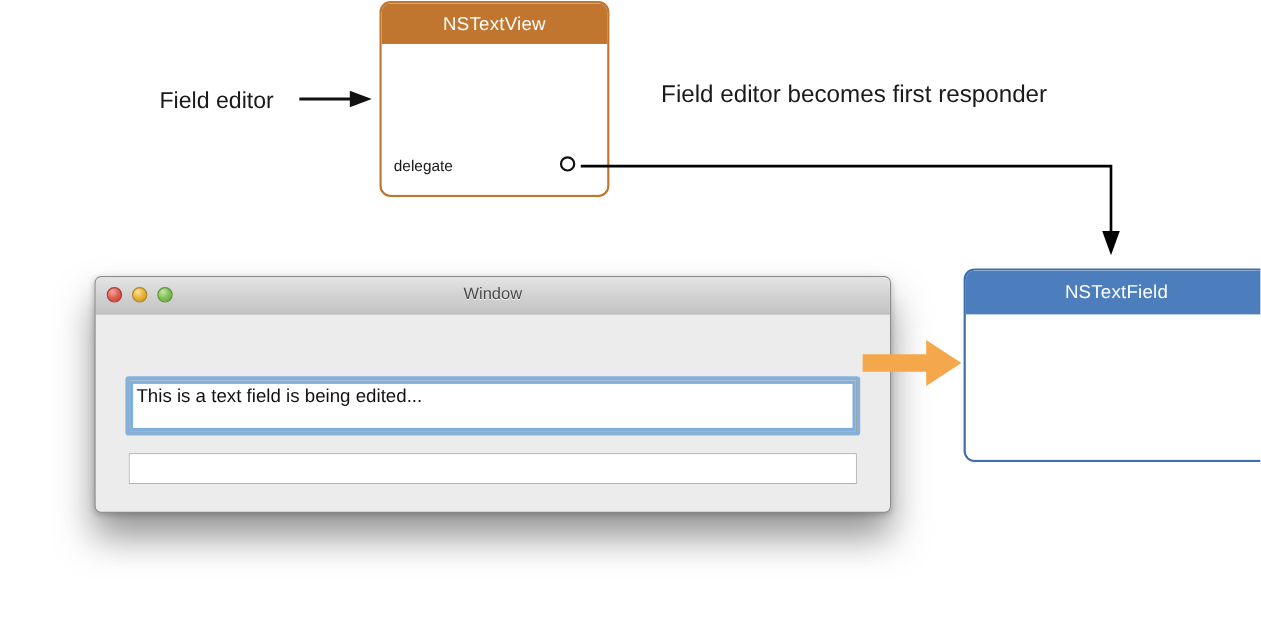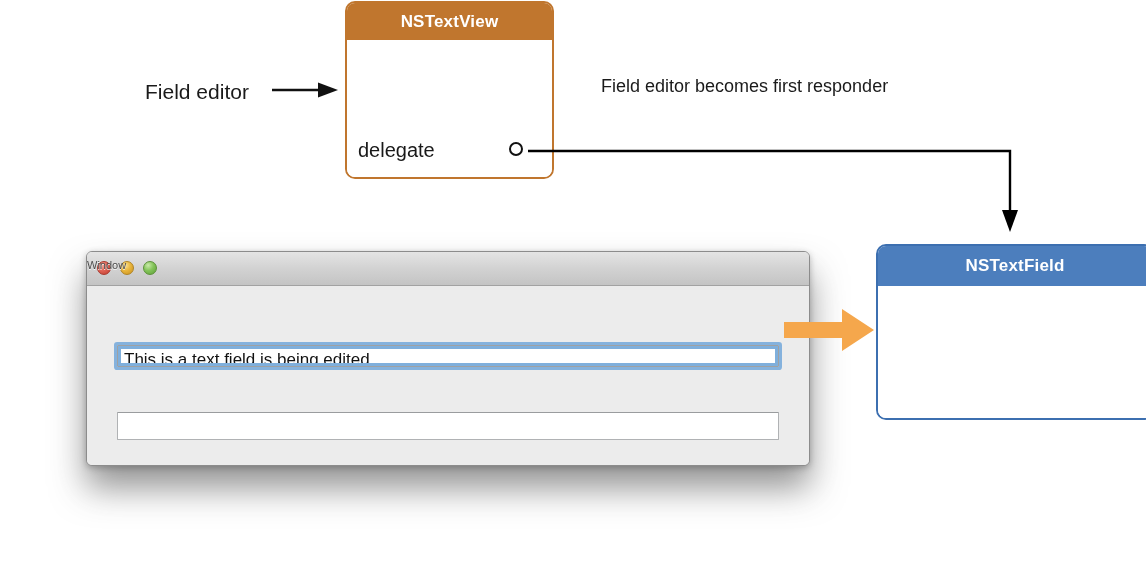--- a/index.html
+++ b/index.html
@@ -25,21 +25,21 @@
     box-sizing: border-box;
     background: #ffffff;
     border-radius: 9px;
     overflow: hidden;
   }
   .obj-header {
     box-sizing: border-box;
     width: 100%;
     text-align: center;
     color: #ffffff;
-    font-weight: bold;
+    font-weight: normal;
     letter-spacing: 0.2px;
   }
   .obj-body {
     position: relative;
     width: 100%;
     background: #ffffff;
   }
 
   
   #textview-box {
@@ -62,21 +62,21 @@
     position: absolute;
     left: 0;
     right: 0;
     bottom: 16px;
     height: 22px;
   }
   .outlet-label {
     position: absolute;
     left: 11px;
     top: 0;
-    font-size: 20px;
+    font-size: 14px;
     color: #191919;
     line-height: 22px;
   }
   .outlet-dot {
     position: absolute;
     left: 162px;
     top: 3px;
     width: 14px;
     height: 14px;
     border-radius: 50%;
@@ -118,21 +118,21 @@
     width: 66px;
     height: 24px;
   }
 
   
   #annotation-text {
     position: absolute;
     left: 601px;
     top: 73px;
     width: 420px;
-    font-size: 18px;
+    font-size: 22px;
     line-height: 26px;
     color: #1a1a1a;
   }
   #annotation-text div { white-space: nowrap; }
 
   
   #delegate-connector {
     position: absolute;
     left: 520px;
     top: 140px;
@@ -157,21 +157,22 @@
   #mac-titlebar {
     position: relative;
     height: 33px;
     background: linear-gradient(to bottom, #e4e4e4 0%, #d2d2d2 50%, #c4c4c4 100%);
     border-bottom: 1px solid #a2a2a2;
   }
   #mac-title {
     position: absolute;
     left: 0; right: 0;
     top: 7px;
-    font-size: 11px;
+    text-align: center;
+    font-size: 15px;
     color: #4a4a4a;
     text-shadow: 0 1px 0 rgba(255,255,255,0.85);
   }
   .traffic-lights {
     position: absolute;
     left: 10px;
     top: 9px;
     display: flex;
     gap: 9px;
   }
@@ -207,21 +208,21 @@
     color: #111111;
     line-height: 28px;
     padding: 0 6px;
     white-space: nowrap;
     overflow: hidden;
   }
   #focused-field {
     left: 30px;
     top: 59px;
     width: 662px;
-    height: 22px;
+    height: 48px;
     border: 1px solid #9fa1a3;
     outline: 3px solid #7fafdc;
     outline-offset: -4px;
     box-shadow: 0 0 0 3px rgba(127,175,220,0.95);
     border-radius: 1px;
   }
   #empty-field {
     left: 30px;
     top: 126px;
     width: 662px;

